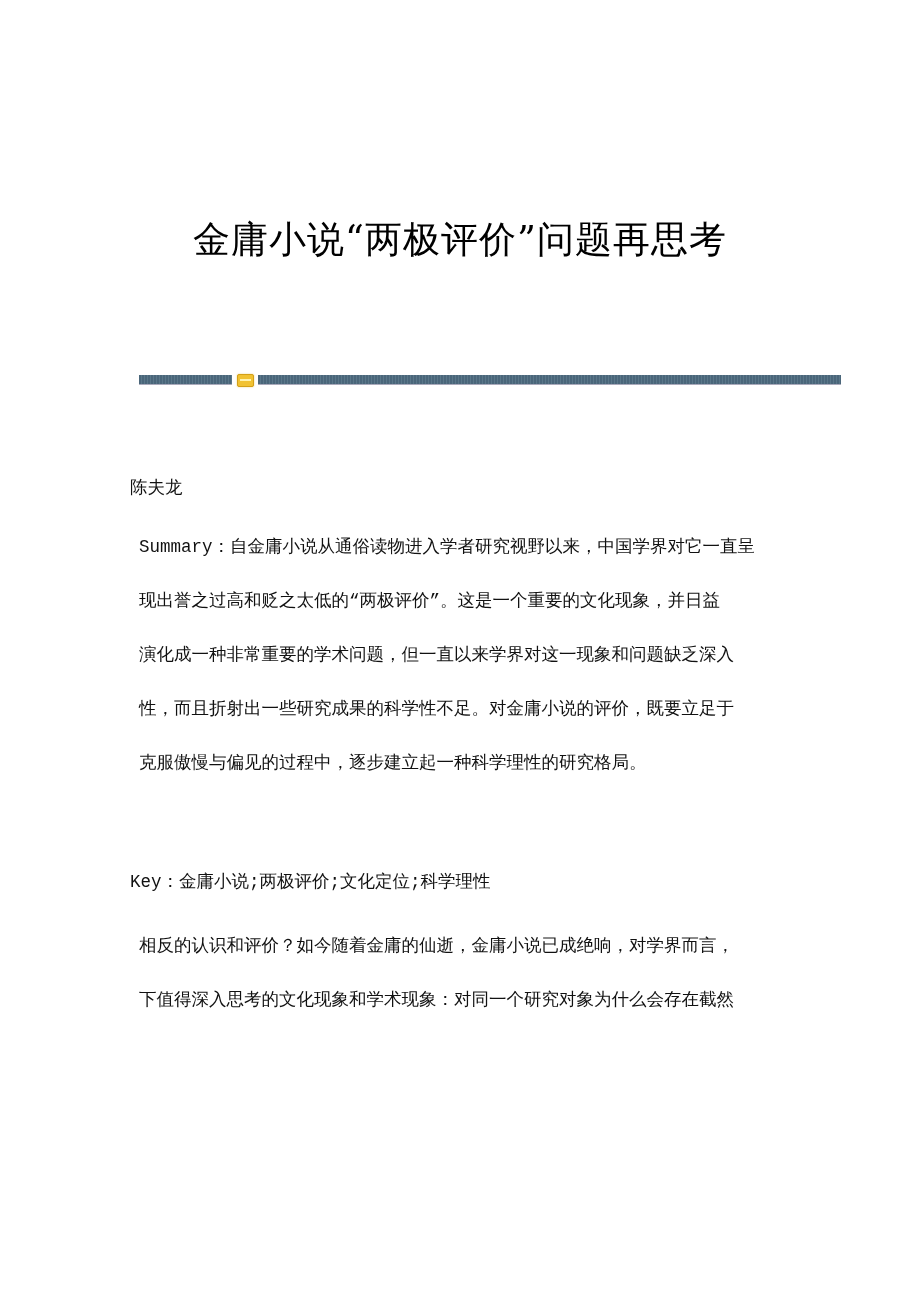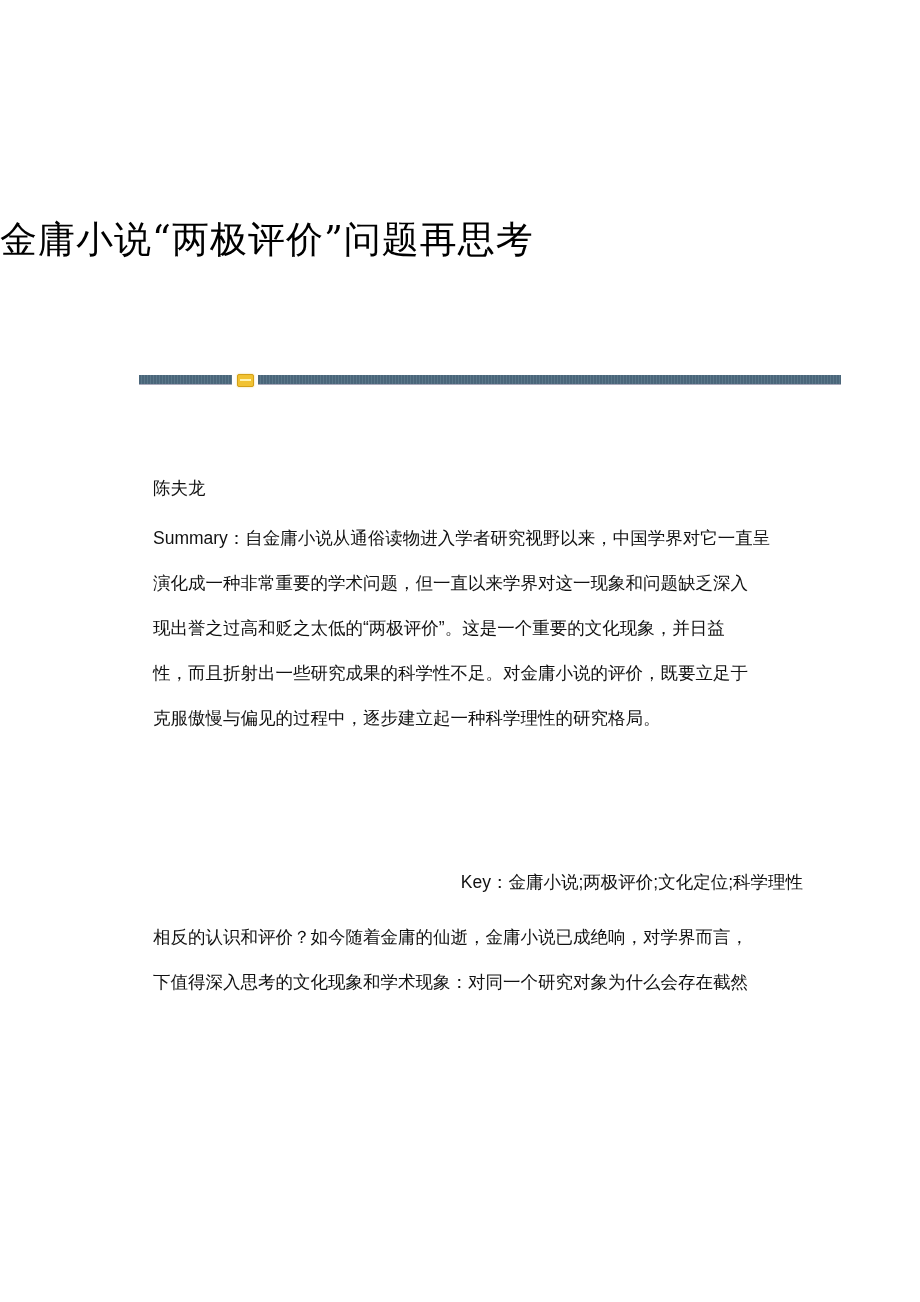--- a/index.html
+++ b/index.html
@@ -1,59 +1,59 @@
 <!DOCTYPE html>
 <html><head>
 <meta charset="utf-8">
 <style>
   html, body { margin: 0; padding: 0; background: #ffffff; }
   body { width: 920px; height: 1302px; position: relative; overflow: hidden; }
   .title {
     position: absolute; left: 0; top: 214px; width: 920px;
-    text-align: left; font-family: "DejaVu Serif", serif;
+    text-align: center; font-family: "DejaVu Serif", serif;
     font-size: 37px; color: #000; letter-spacing: 1px; line-height: 52px;
   }
   .divider { position: absolute; top: 374px; left: 139px; width: 702px; height: 10px; }
   .bar { position: absolute; top: 1px; height: 9px; background: #4e6b80;
     background-image: repeating-linear-gradient(90deg, #4a667a 0 2px, #5a7789 2px 3px);
     border-bottom: 1px solid #aab; }
   .bar.left { left: 0; width: 93px; }
   .bar.right { left: 119px; width: 583px; }
   .ornament { position: absolute; left: 98px; top: 0px; width: 15px; height: 11px;
     background: #f1c232; border: 1px solid #d4a017; border-radius: 2px;
     box-shadow: 0 0 2px #e8d48a; }
   .ornament::after { content: ""; position: absolute; left: 2px; right: 2px; top: 4px; height: 2px; background: #fff3b0; }
   .body-text {
-    position: absolute; left: 153px; width: 650px;
-    font-family: Liberation Sans, sans-serif; font-size: 17.5px; color: #111;
+    position: absolute; left: 130px; width: 650px;
+    font-family: Liberation Mono, monospace; font-size: 17.5px; color: #111;
     line-height: 45px;
   }
   .author { top: 466px; }
   .summary { top: 516px; text-align: justify; }
-  .para { margin: 0; }
-  .key { top: 860px; text-align: right; }
+  .para { margin: 9px; }
+  .key { top: 860px; }
   .main { top: 915px; text-align: justify; }
 </style>
 </head>
 <body>
 
 <div class="title">金庸小说“两极评价”问题再思考</div>
 
 <div class="divider">
   <div class="bar left"></div>
   <div class="ornament"></div>
   <div class="bar right"></div>
 </div>
 
 <div class="body-text author">陈夫龙</div>
 
 <div class="body-text summary">
   <div class="para">Summary：自金庸小说从通俗读物进入学者研究视野以来，中国学界对它一直呈</div>
+  <div class="para">现出誉之过高和贬之太低的“两极评价”。这是一个重要的文化现象，并日益</div>
   <div class="para">演化成一种非常重要的学术问题，但一直以来学界对这一现象和问题缺乏深入</div>
-  <div class="para">现出誉之过高和贬之太低的“两极评价”。这是一个重要的文化现象，并日益</div>
   <div class="para">性，而且折射出一些研究成果的科学性不足。对金庸小说的评价，既要立足于</div>
   <div class="para">克服傲慢与偏见的过程中，逐步建立起一种科学理性的研究格局。</div>
 </div>
 
 <div class="body-text key">Key：金庸小说;两极评价;文化定位;科学理性</div>
 
 <div class="body-text main">
   <div class="para">相反的认识和评价？如今随着金庸的仙逝，金庸小说已成绝响，对学界而言，</div>
   <div class="para">下值得深入思考的文化现象和学术现象：对同一个研究对象为什么会存在截然</div>
 </div>

